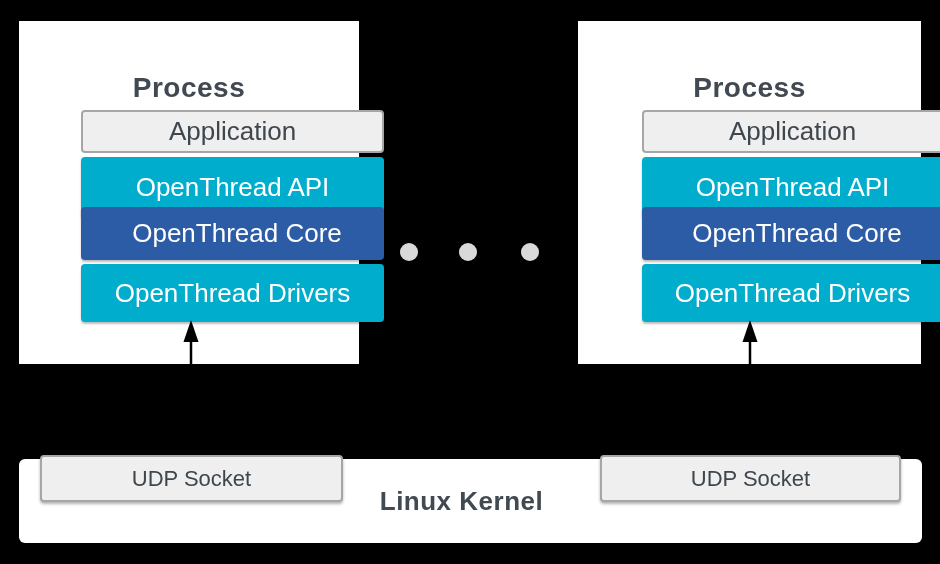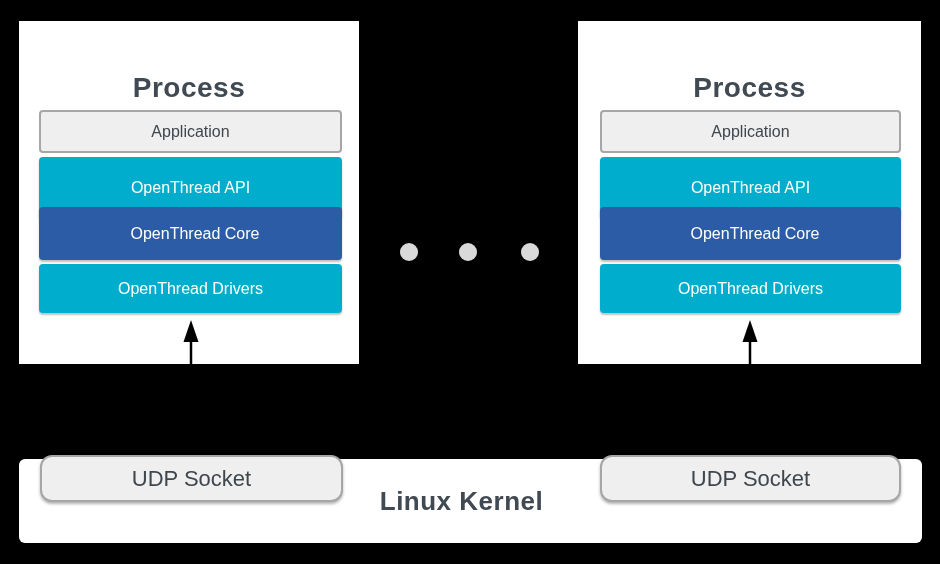--- a/index.html
+++ b/index.html
@@ -12,37 +12,37 @@
     border-radius:0; box-shadow:0 1px 4px rgba(0,0,0,0.5);
   }
   .card-left  { left:19px;  width:340px; }
   .card-right { left:578px; width:343px; }
   .card-title {
     position:absolute; top:51px; left:0; right:0; text-align:center;
     font-size:28px; font-weight:bold; color:#414A52; letter-spacing:0.5px;
   }
   .layer {
     position:absolute; display:flex; align-items:center; justify-content:center;
-    font-size:16px; border-radius:4px; box-sizing:border-box;
+    font-size:26px; border-radius:4px; box-sizing:border-box;margin-left:42px;
   }
   .card-left  .layer { left:20px; width:303px; }
   .card-right .layer { left:22px; width:301px; }
   .layer-gray {
     background:#EFEFEF; border:2px solid #A6A6A6; color:#3E464E;
   }
   .layer-cyan {
     background:#00ADCC; color:#FFFFFF; box-shadow:0 2px 2px rgba(0,0,0,0.25);
   }
   .layer-blue {
     background:#2D5CA6; color:#FFFFFF; box-shadow:0 2px 2px rgba(0,0,0,0.25);
   }
   .pos-app     { top:89px;  height:43px; }
   .pos-api     { top:136px; height:61px; }
   .pos-core    { top:186px; height:53px;padding-left:9px; }
-  .pos-drivers { top:243px; height:49px; }
+  .pos-drivers { top:243px; height:58px; }
 
   .arrow { position:absolute; top:318px; width:20px; height:80px; z-index:5; }
   .arrow-left  { left:181px; }
   .arrow-right { left:740px; }
 
   .dot {
     position:absolute; top:243px; width:18px; height:18px;
     border-radius:50%; background:#D9D9D9;
   }
   .dot-1 { left:400px; } .dot-2 { left:459px; } .dot-3 { left:521px; }
@@ -51,21 +51,21 @@
     position:absolute; left:19px; top:459px; width:903px; height:84px;
     background:#FFFFFF; border-radius:6px;
   }
   .kernel-label {
     position:absolute; top:486px; left:19px; width:885px; text-align:center;
     font-size:26px; font-weight:bold; color:#414A52; letter-spacing:0.5px;
   }
   .socket {
     position:absolute; top:455px; height:47px; display:flex; align-items:center;
     justify-content:center; background:#EFEFEF; border:2px solid #A6A6A6;
-    border-radius:12px; box-sizing:border-box; font-size:22px; color:#3E464E;
+    border-radius:4px; box-sizing:border-box; font-size:22px; color:#3E464E;
     box-shadow:0 2px 3px rgba(0,0,0,0.3); z-index:3;
   }
   .socket-left  { left:40px;  width:303px; }
   .socket-right { left:600px; width:301px; }
 </style>
 </head>
 <body>
 
 <div class="canvas">
 

